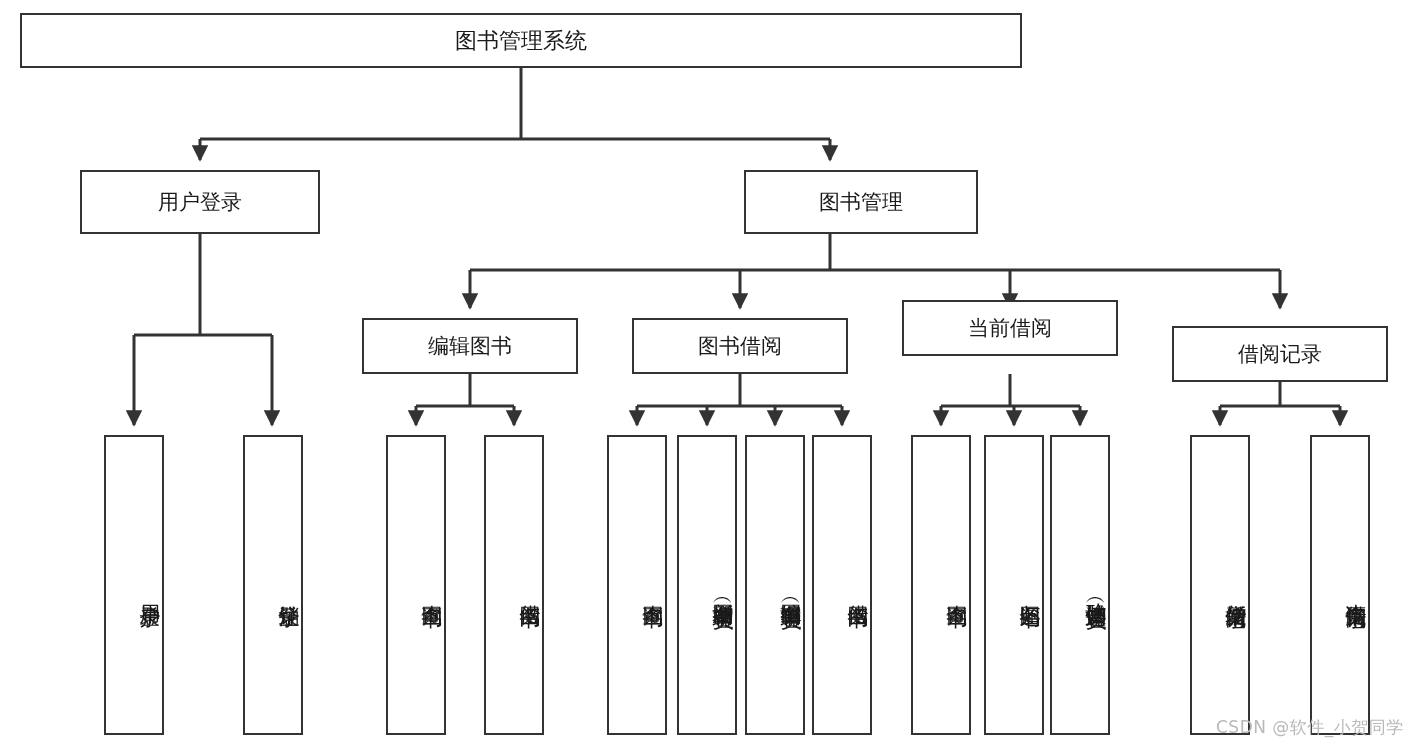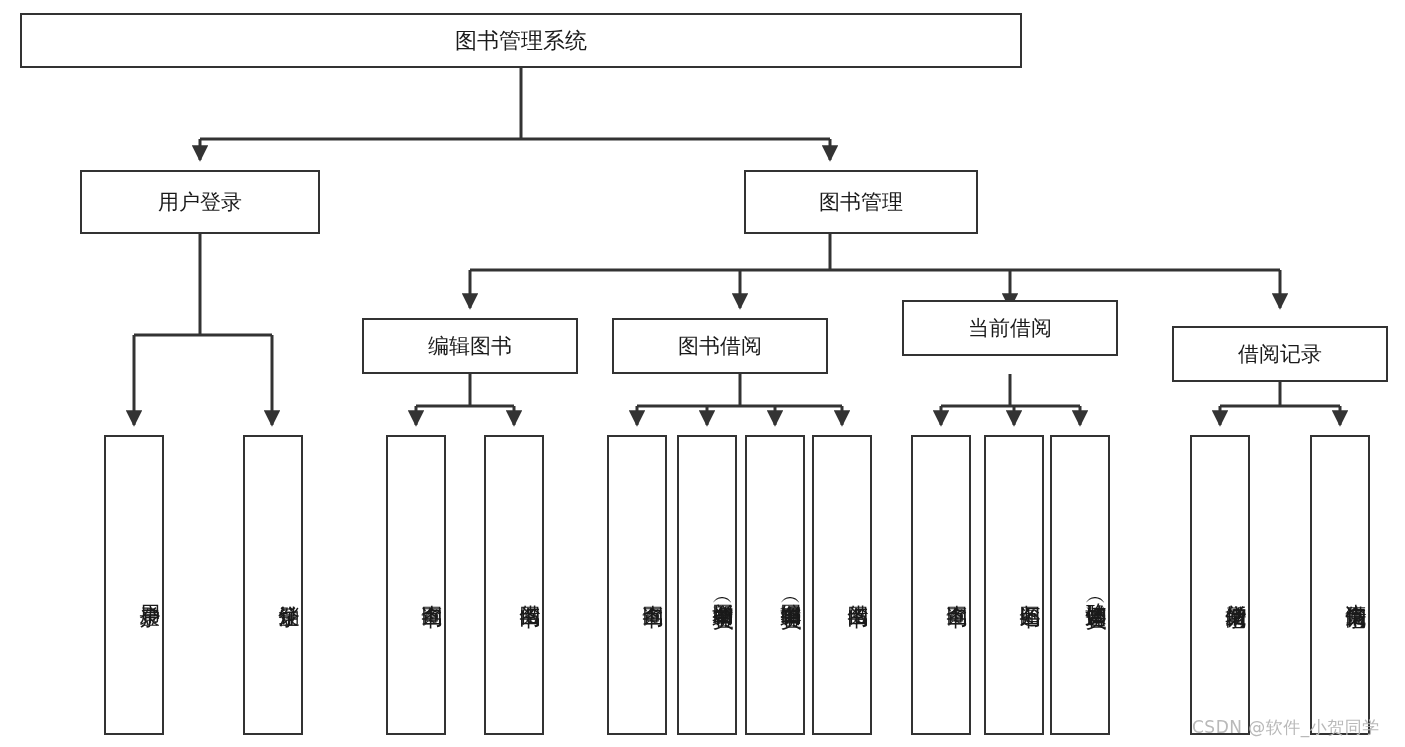--- a/index.html
+++ b/index.html
@@ -53,20 +53,21 @@
   }
   .watermark {
     position: absolute;
     left: 1192px;
     top: 716px;
     font-size: 17px;
     color: #b9b9b9;
     white-space: nowrap;
     letter-spacing: 0.5px;
     font-family: "DejaVu Sans", "Liberation Sans", sans-serif;
+    padding-left: 24px;
   }
 </style>
 </head>
 <body>
 
 <div id="canvas">
 
   <svg id="edges" viewBox="0 0 1405 747" width="1405" height="747">
     <defs>
       <marker id="arrow" viewBox="0 0 10 10" refX="9" refY="5" markerWidth="5.5" markerHeight="5.5" orient="auto-start-reverse">
@@ -116,21 +117,21 @@
       <path d="M 1340 406 L 1340 425" marker-end="url(#arrow)"></path>
     </g>
   </svg>
 
   <div class="node h" id="title-node" style="left: 20px; top: 13px; width: 1002px; height: 55px;">图书管理系统</div>
 
   <div class="node h" style="left: 80px; top: 170px; width: 240px; height: 64px;">用户登录</div>
   <div class="node h" style="left: 744px; top: 170px; width: 234px; height: 64px;">图书管理</div>
 
   <div class="node h" style="left: 362px; top: 318px; width: 216px; height: 56px;">编辑图书</div>
-  <div class="node h" style="left: 612px; top: 318px; width: 216px; height: 56px;">图书借阅</div>
+  <div class="node h" style="left: 632px; top: 318px; width: 216px; height: 56px;">图书借阅</div>
   <div class="node h" style="left: 902px; top: 300px; width: 216px; height: 56px;">当前借阅</div>
   <div class="node h" style="left: 1172px; top: 326px; width: 216px; height: 56px;">借阅记录</div>
 
   <div class="node v" style="left: 104px; top: 435px; width: 60px; height: 300px;">用户登录</div>
   <div class="node v" style="left: 243px; top: 435px; width: 60px; height: 300px;">注销登录</div>
   <div class="node v" style="left: 386px; top: 435px; width: 60px; height: 300px;">查询图书</div>
   <div class="node v" style="left: 484px; top: 435px; width: 60px; height: 300px;">借阅图书</div>
   <div class="node v" style="left: 607px; top: 435px; width: 60px; height: 300px;">查询图书</div>
   <div class="node v" style="left: 677px; top: 435px; width: 60px; height: 300px;">新增图书（管理员）</div>
   <div class="node v" style="left: 745px; top: 435px; width: 60px; height: 300px;">编辑图书（管理员）</div>

